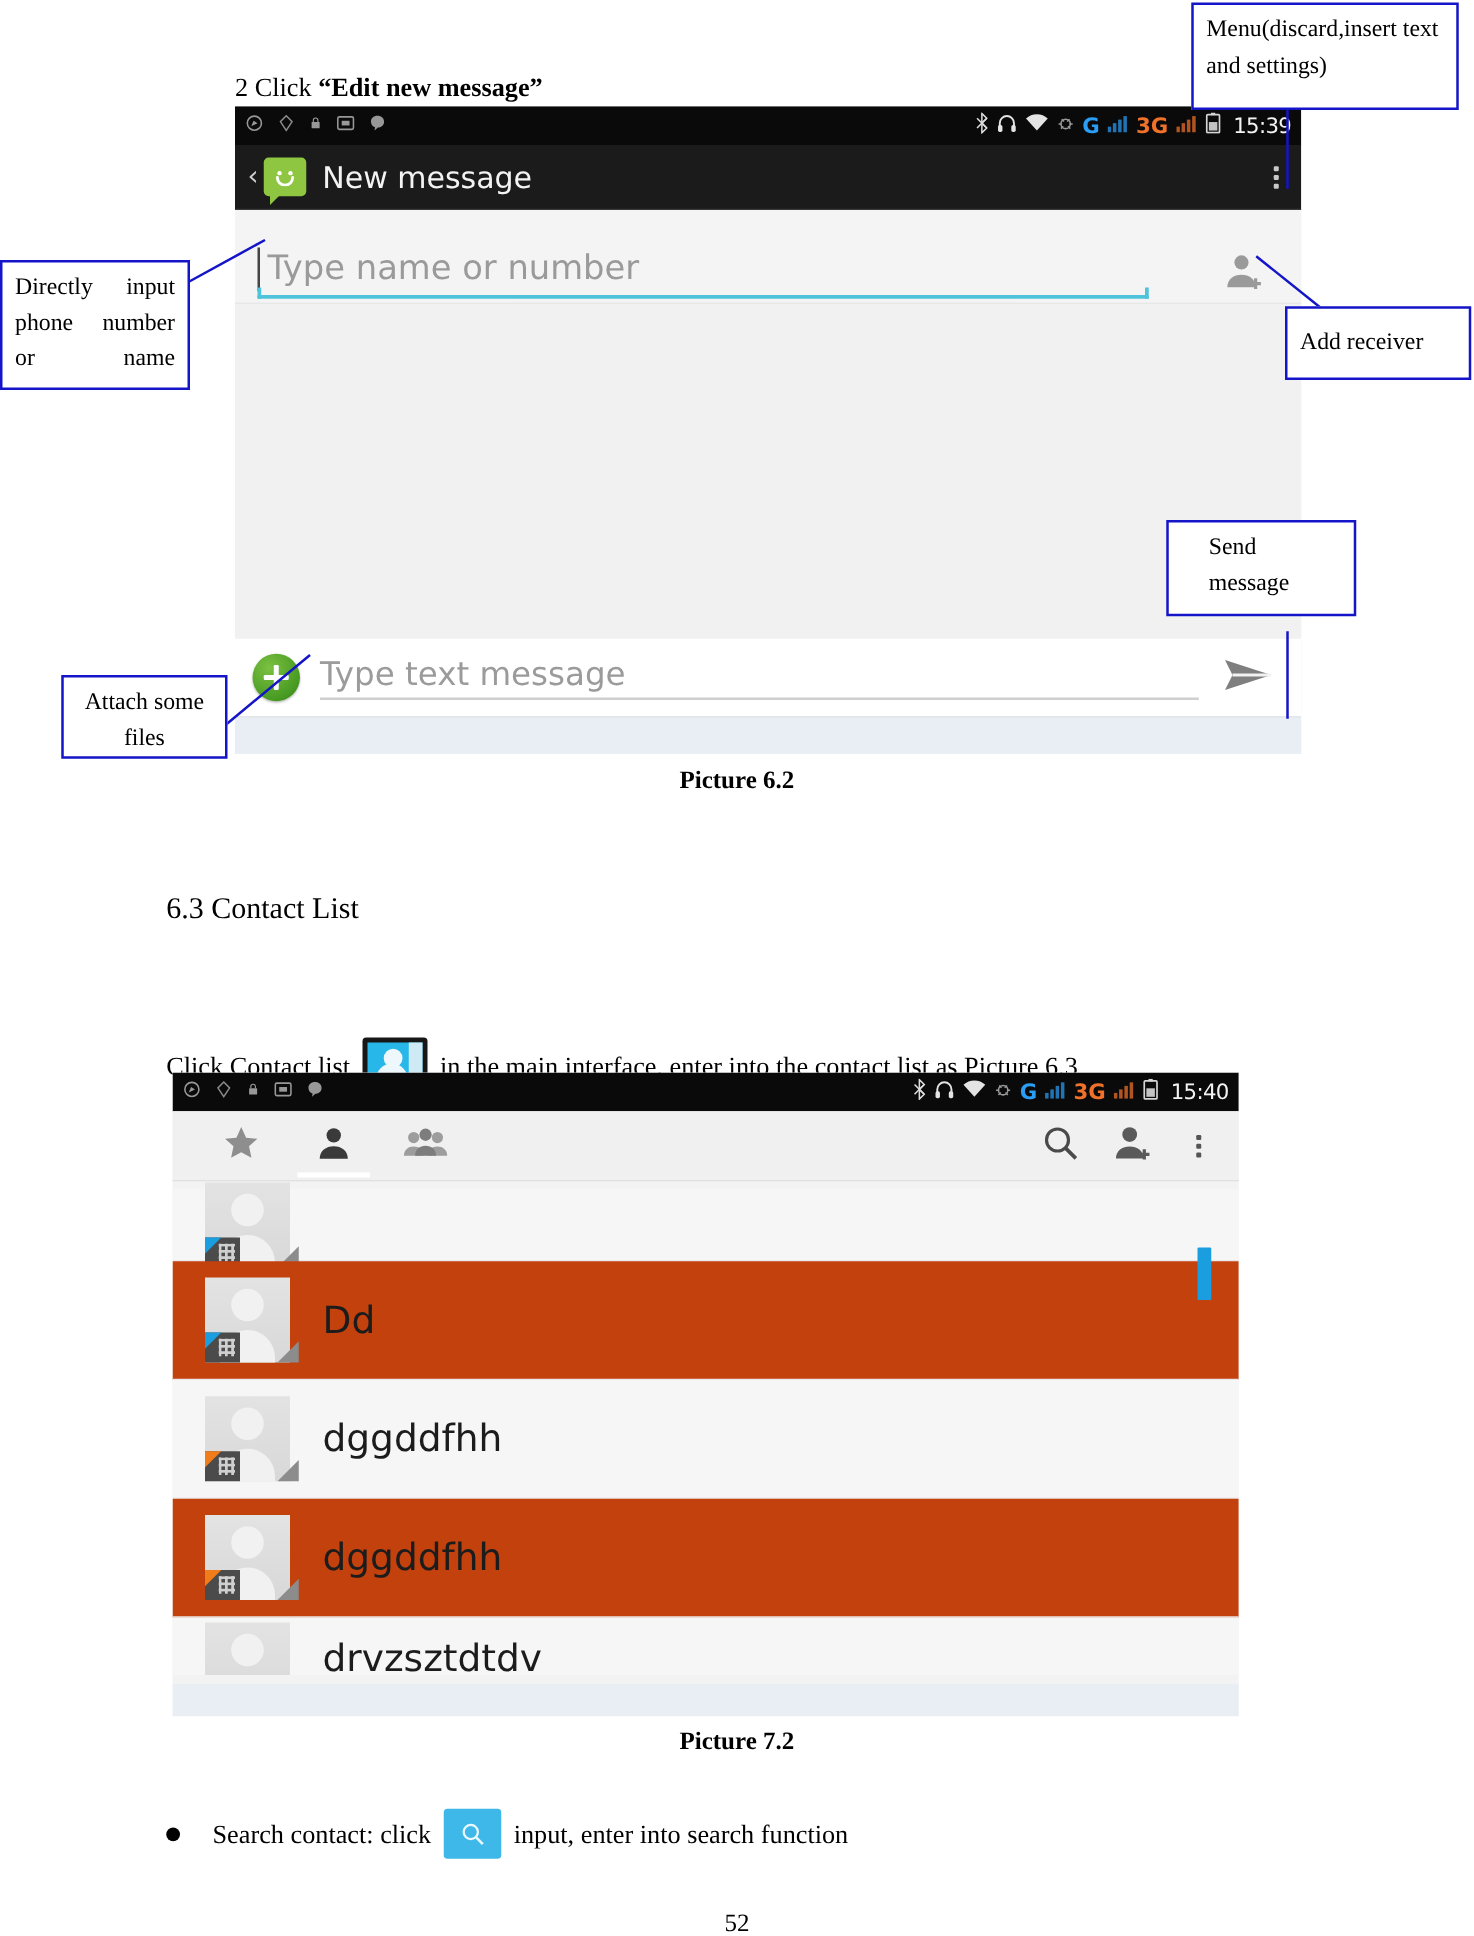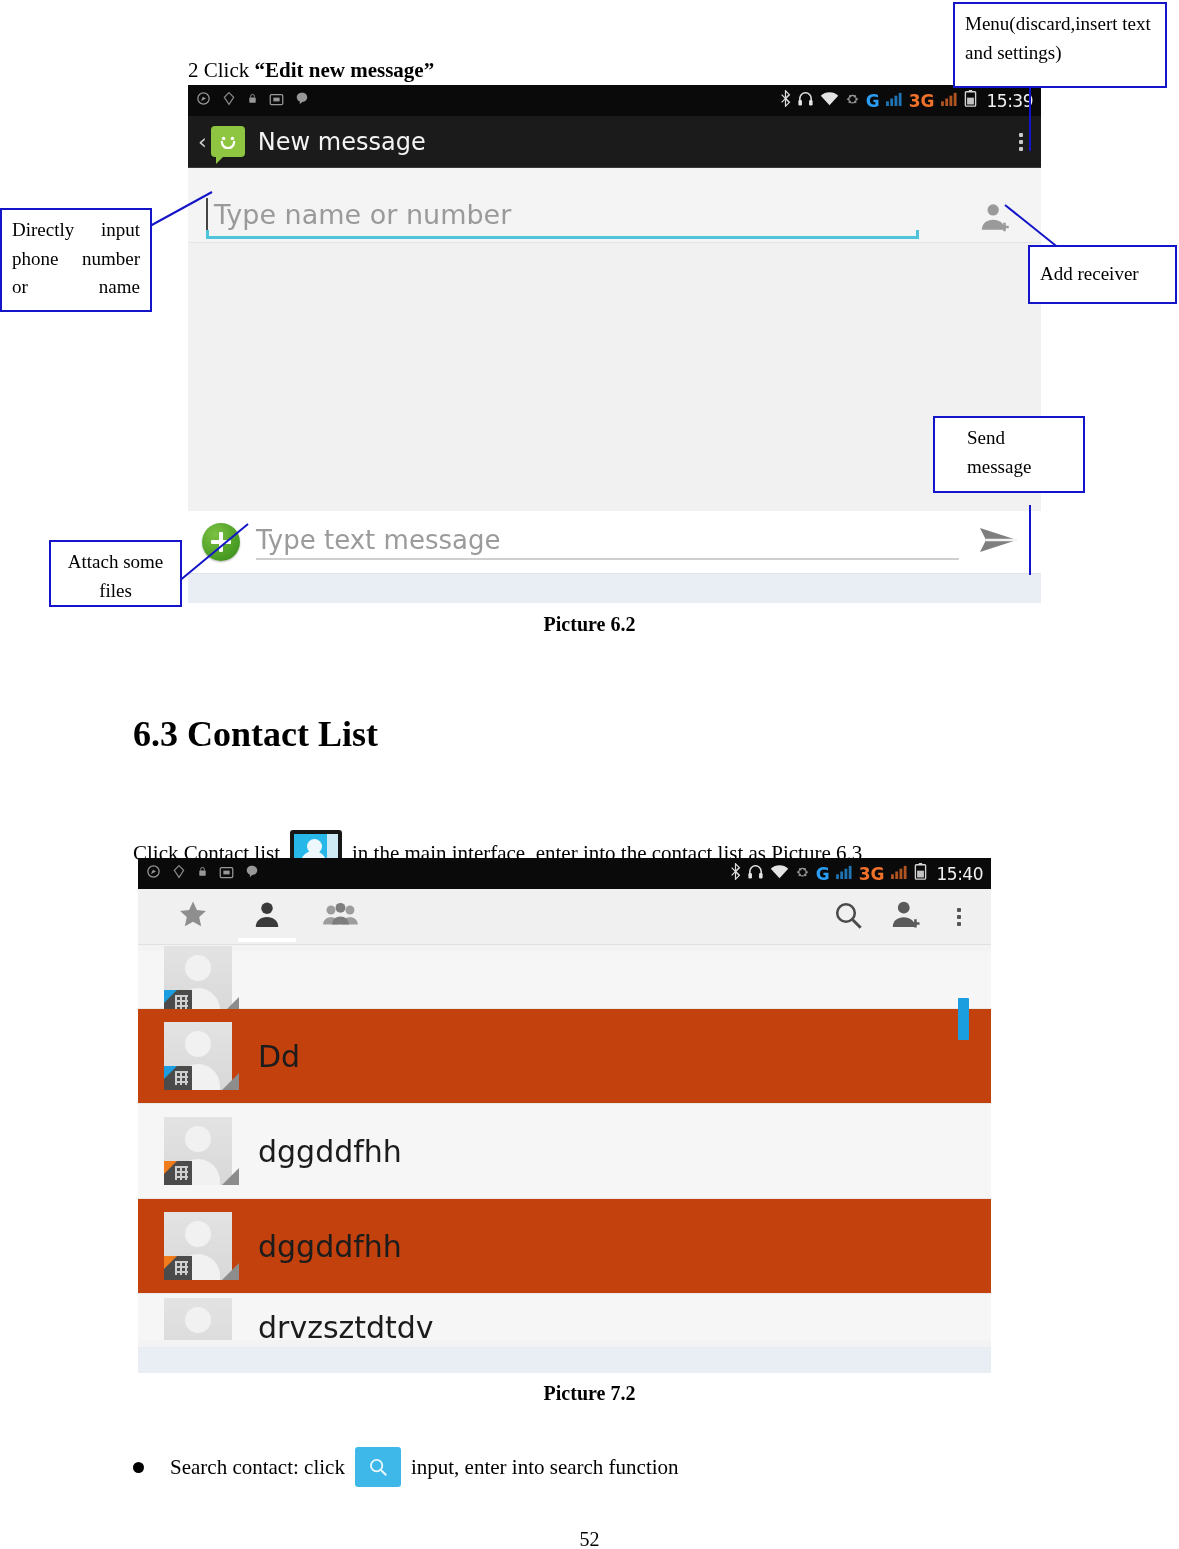--- a/index.html
+++ b/index.html
@@ -73,21 +73,21 @@
   .plus-btn:before{left:9px;top:17px;width:20px;height:4px;}
   .plus-btn:after{left:17px;top:9px;width:4px;height:20px;}
   .compose-field{flex:1 1 auto;margin-left:16px;margin-right:12px;}
   .compose-ph{font-family:"DejaVu Sans", sans-serif;font-size:26px;color:#9b9b9b;line-height:30px;}
   .compose-line{height:2px;background:#cfcfcf;margin-top:3px;}
   .send-btn{width:56px;display:flex;align-items:center;justify-content:center;}
 
   .nav-strip{height:38px;background:#e9eef5;border-top:1px solid #dfe4ea;}
 
   
-  .h-sec{left:133px;top:712px;font-size:36px;font-weight:bold;font-family:"Liberation Serif",serif;}
+  .h-sec{left:133px;top:712px;font-size:24px;font-weight:normal;font-family:"Liberation Serif",serif;}
 
   .click-line{left:133px;top:830px;font-size:21px;white-space:nowrap;display:flex;align-items:center;}
   .people-ico{width:52px;height:46px;background:#171717;border-radius:3px;position:relative;
               margin:0 10px;display:inline-block;vertical-align:middle;overflow:hidden;}
   .people-ico .card{position:absolute;left:4px;top:4px;right:4px;bottom:12px;background:#27b7e8;}
   .people-ico .card:before{content:"";position:absolute;left:50%;top:5px;transform:translateX(-60%);
                            width:15px;height:15px;border-radius:50%;background:#eef8fc;}
   .people-ico .card:after{content:"";position:absolute;left:50%;bottom:0;transform:translateX(-60%);
                           width:25px;height:13px;border-radius:12px 12px 0 0;background:#eef8fc;}
   .people-ico .side{position:absolute;right:4px;top:4px;width:11px;bottom:12px;background:#cfe9f5;}

